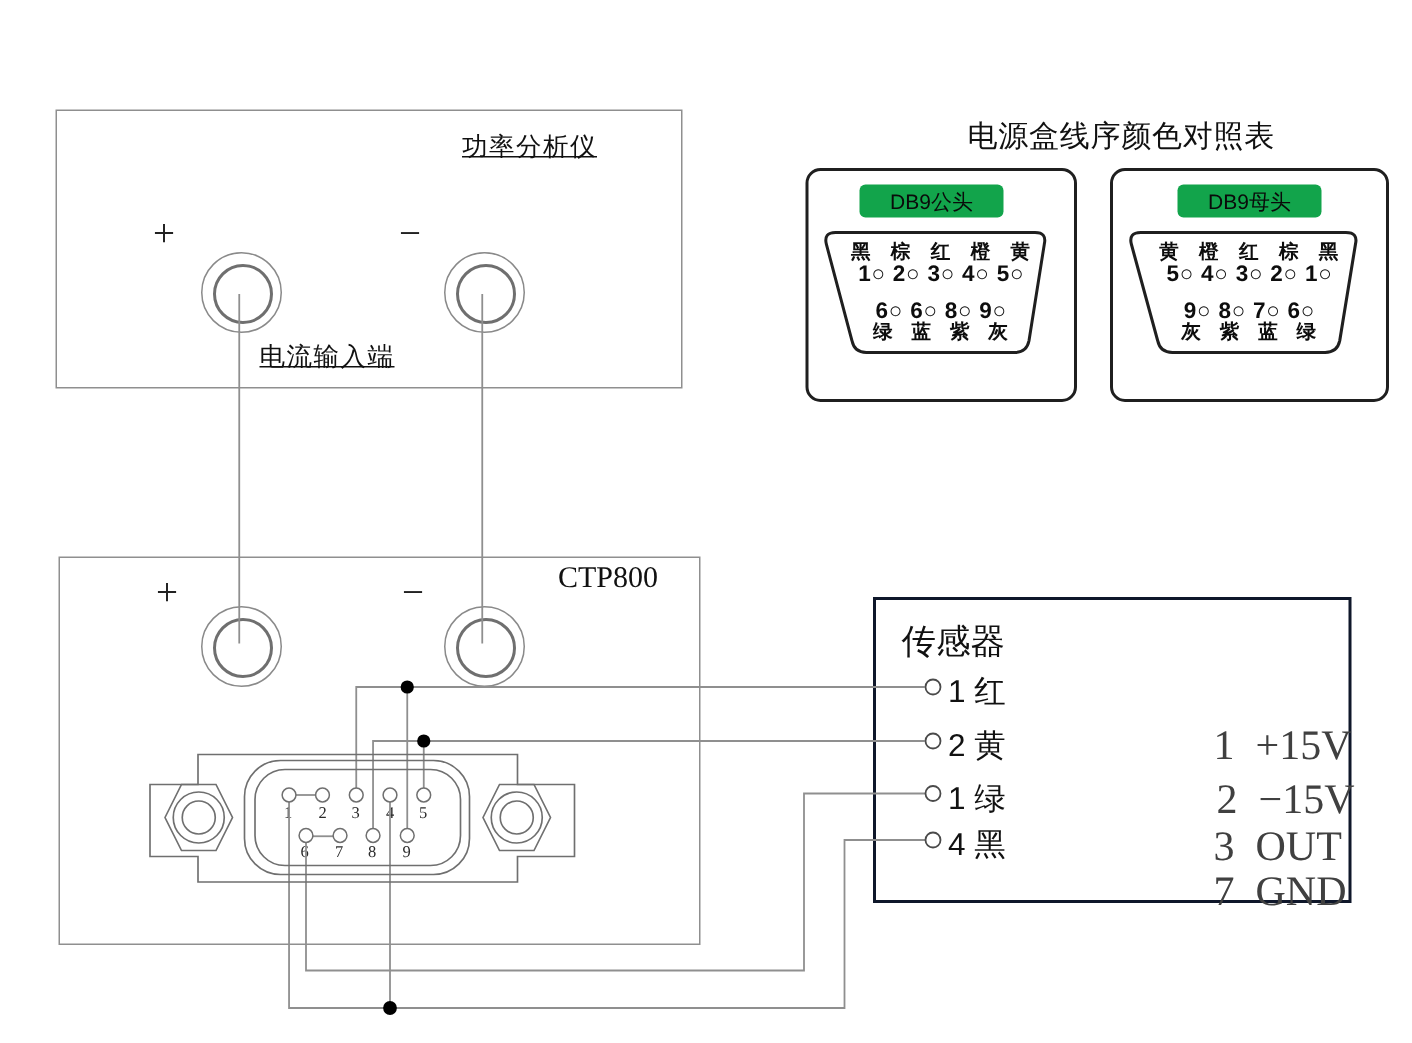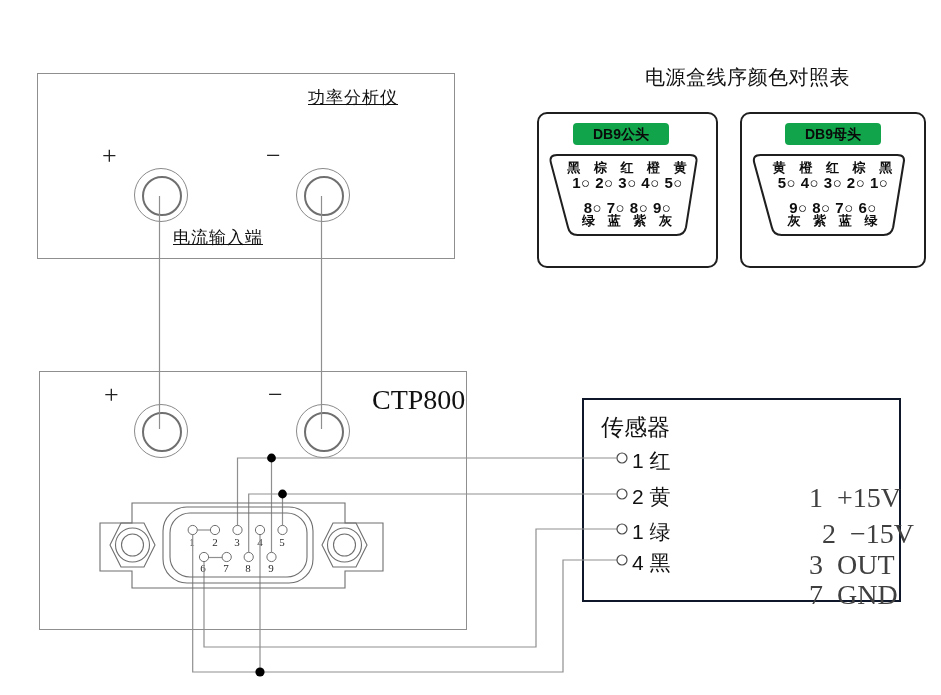--- a/index.html
+++ b/index.html
@@ -4,21 +4,21 @@
 <style>
   html,body{margin:0;padding:0;background:#ffffff;}
   #page{position:relative;width:941px;height:695px;background:#fff;overflow:hidden;
         font-family:"Liberation Sans",sans-serif;color:#1a1a1a;}
   .box{position:absolute;border:1px solid #8f8f8f;background:transparent;}
   .sensor-box{position:absolute;border:2px solid #0f172a;background:transparent;}
   .cbox{position:absolute;border:2px solid #1f1f1f;border-radius:10px;background:#fff;}
   .cjk{font-family:"Liberation Sans",sans-serif;}
   .latin{font-family:"Liberation Serif",serif;}
   .badge{position:absolute;background:#12a44b;border-radius:4px;text-align:center;
-         font-weight:bold;font-size:14px;line-height:22px;height:22px;color:#0a0a0a;}
+         font-weight:normal;font-size:14px;line-height:22px;height:22px;color:#0a0a0a;}
   .ring{position:absolute;border-radius:50%;background:transparent;}
   .ring.outer{border:1px solid #8a8a8a;}
   .ring.inner{border:2px solid #6f6f6f;}
   .plusminus{position:absolute;font-family:"Liberation Serif",serif;font-size:26px;line-height:1;color:#222;}
   .title-big{position:absolute;font-size:17px;letter-spacing:1px;color:#111;text-decoration:underline;}
   .pinlabel{position:absolute;font-size:21px;color:#111;white-space:pre;}
   .speclabel{position:absolute;font-family:"Liberation Serif",serif;font-size:28px;color:#404040;white-space:pre;margin-top:32px;}
   .dbnum{position:absolute;width:12px;text-align:center;font-family:"Liberation Serif",serif;
          font-size:11px;color:#2a2a2a;}
   .crow{position:absolute;left:10px;width:157px;text-align:center;font-weight:bold;color:#0d0d0d;white-space:pre;}
@@ -46,21 +46,21 @@
     <div class="ring outer" style="left:96px;top:94px;width:52px;height:52px;"></div>
     <div class="ring inner" style="left:104px;top:102px;width:36px;height:36px;"></div>
     <div class="ring outer" style="left:258px;top:94px;width:52px;height:52px;"></div>
     <div class="ring inner" style="left:266px;top:102px;width:36px;height:36px;"></div>
     <span class="title-big cjk" style="left:135px;top:152px;">电流输入端</span>
   </div>
 
   <div class="box" style="left:39px;top:371px;width:426px;height:257px;">
     <span class="plusminus" style="left:64px;top:10px;">+</span>
     <span class="plusminus" style="left:228px;top:10px;">−</span>
-    <span class="latin" style="position:absolute;left:332px;top:12px;font-size:28px;color:#111;">CTP800</span>
+    <span class="latin" style="position:absolute;left:332px;top:2px;font-size:20px;color:#111;">CTP800</span>
     <div class="ring outer" style="left:94px;top:32px;width:52px;height:52px;"></div>
     <div class="ring inner" style="left:102px;top:40px;width:36px;height:36px;"></div>
     <div class="ring outer" style="left:256px;top:32px;width:52px;height:52px;"></div>
     <div class="ring inner" style="left:264px;top:40px;width:36px;height:36px;"></div>
   </div>
 
   <div>
     <span class="dbnum" style="left:186px;top:536px;">1</span>
     <span class="dbnum" style="left:209px;top:536px;">2</span>
     <span class="dbnum" style="left:231px;top:536px;">3</span>
@@ -72,35 +72,35 @@
     <span class="dbnum" style="left:265px;top:562px;">9</span>
   </div>
 
   <div class="sensor-box" style="left:582px;top:398px;width:315px;height:200px;">
     <span class="cjk" style="position:absolute;left:17px;top:12px;font-size:23px;color:#111;">传感器</span>
     <span class="pinlabel" style="left:48px;top:47px;">1 红</span>
     <span class="pinlabel" style="left:48px;top:83px;">2 黄</span>
     <span class="pinlabel" style="left:48px;top:118px;">1 绿</span>
     <span class="pinlabel" style="left:48px;top:149px;">4 黑</span>
     <span class="speclabel" style="left:225px;top:50px;">1  +15V</span>
-    <span class="speclabel" style="left:238px;top:86px;">2  −15V</span>
+    <span class="speclabel" style="left:227px;top:86px;">2  −15V</span>
     <span class="speclabel" style="left:225px;top:117px;">3  OUT</span>
     <span class="speclabel" style="left:225px;top:147px;">7  GND</span>
   </div>
 
-  <span class="cjk" style="position:absolute;left:645px;top:64px;font-size:20px;color:#111;letter-spacing:0.5px;">电源盒线序颜色对照表</span>
+  <span class="cjk" style="position:absolute;left:645px;top:77px;font-size:20px;color:#111;letter-spacing:0.5px;">电源盒线序颜色对照表</span>
 
   <div class="cbox" style="left:537px;top:112px;width:177px;height:152px;">
     <div class="badge" style="left:34px;top:9px;width:96px;">DB9公头</div>
     <svg class="trap" width="177" height="152" viewBox="0 0 177 152">
       <path d="M 18,41 H 151 Q 159,41 157.2,48.8 L 147,113.2 Q 145.4,121 137.5,121 H 38.5 Q 30.6,121 29,113.2 L 11.9,48.8 Q 10,41 18,41 Z" fill="none" stroke="#1f1f1f" stroke-width="2"></path>
     </svg>
     <span class="crow rowA">黑 棕 红 橙 黄</span>
     <span class="crow rowB">1○ 2○ 3○ 4○ 5○</span>
-    <span class="crow rowC">8○ 7○ 8○ 9○</span>
+    <span class="crow rowC">6○ 6○ 8○ 9○</span>
     <span class="crow rowD">绿 蓝 紫 灰</span>
   </div>
 
   <div class="cbox" style="left:740px;top:112px;width:182px;height:152px;">
     <div class="badge" style="left:43px;top:9px;width:96px;">DB9母头</div>
     <svg class="trap" width="182" height="152" viewBox="0 0 177 152" preserveAspectRatio="none">
       <path d="M 18,41 H 151 Q 159,41 157.2,48.8 L 147,113.2 Q 145.4,121 137.5,121 H 38.5 Q 30.6,121 29,113.2 L 11.9,48.8 Q 10,41 18,41 Z" fill="none" stroke="#1f1f1f" stroke-width="2"></path>
     </svg>
     <span class="crow rowA" style="width:162px;">黄 橙 红 棕 黑</span>
     <span class="crow rowB" style="width:162px;">5○ 4○ 3○ 2○ 1○</span>

